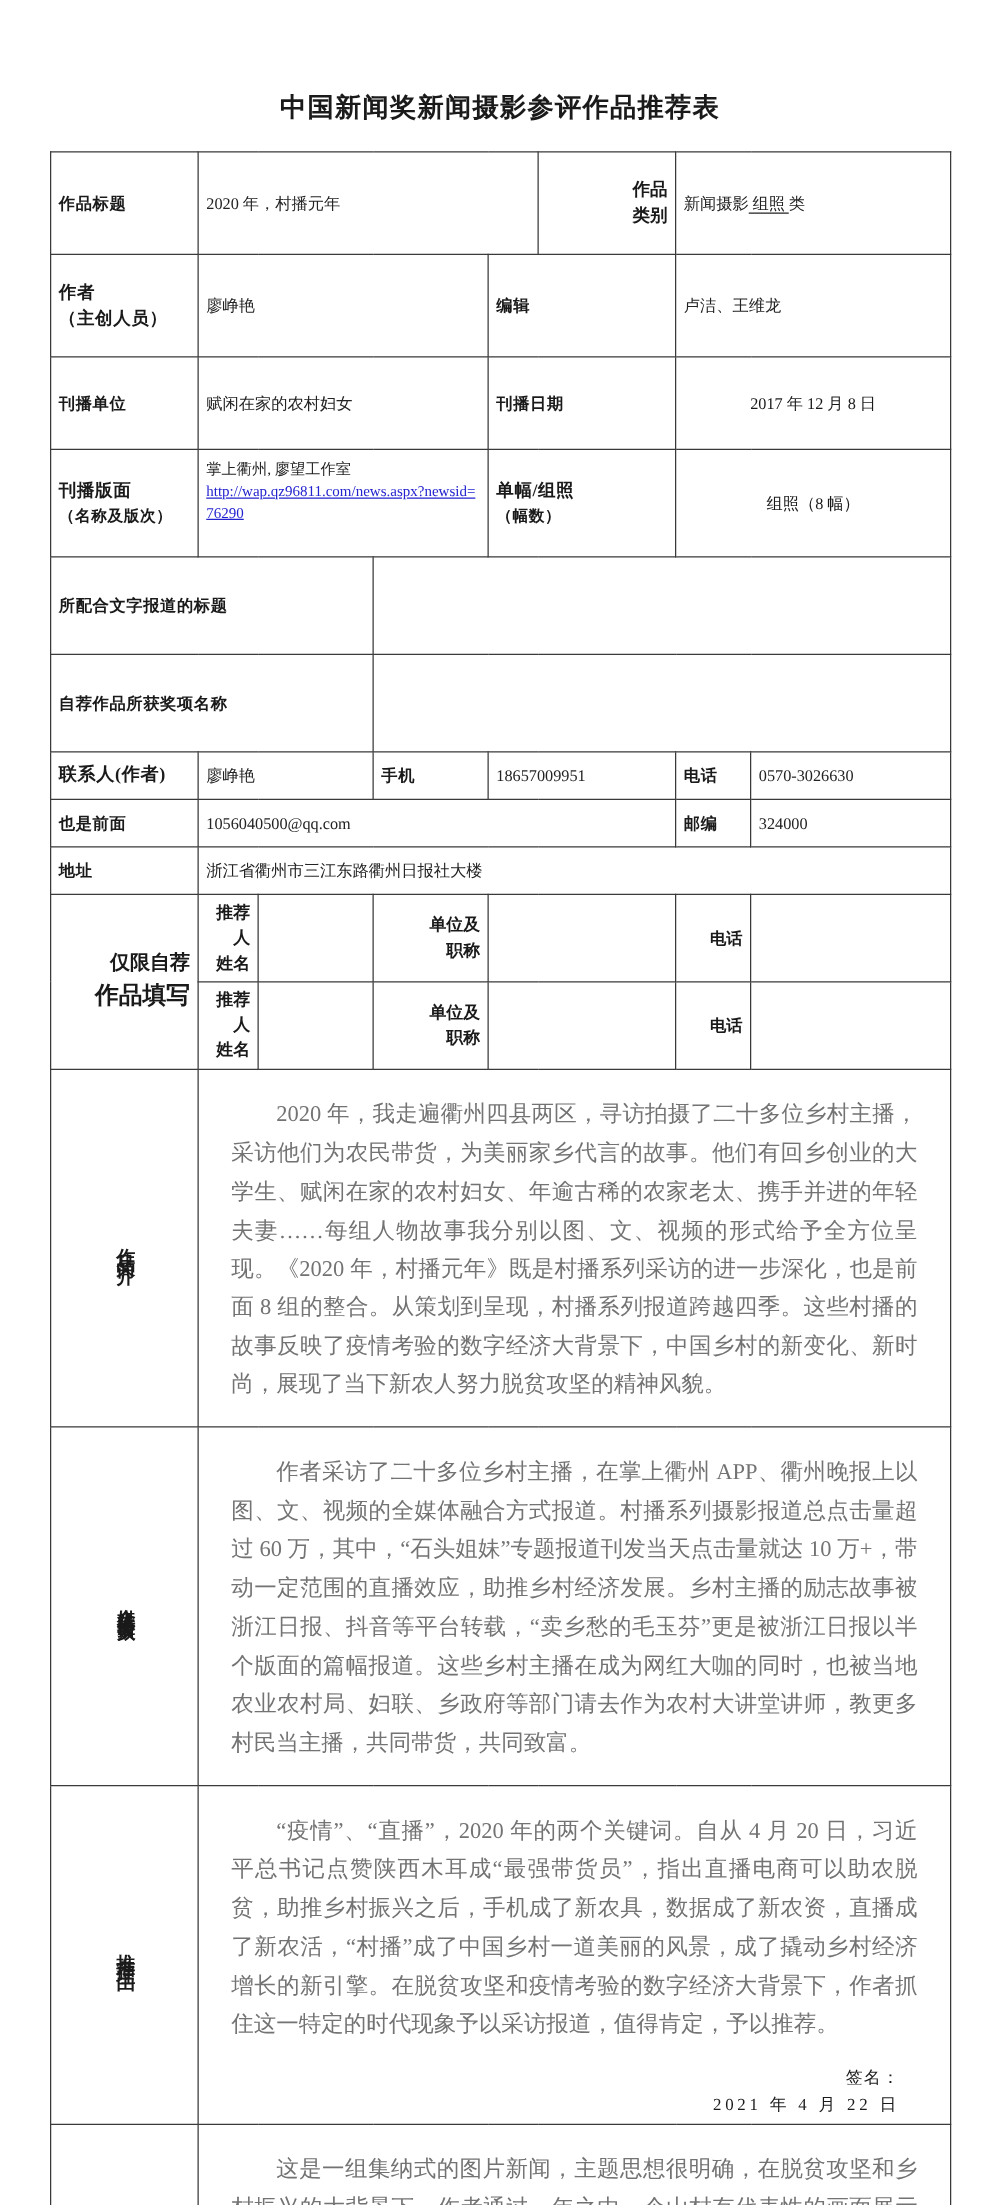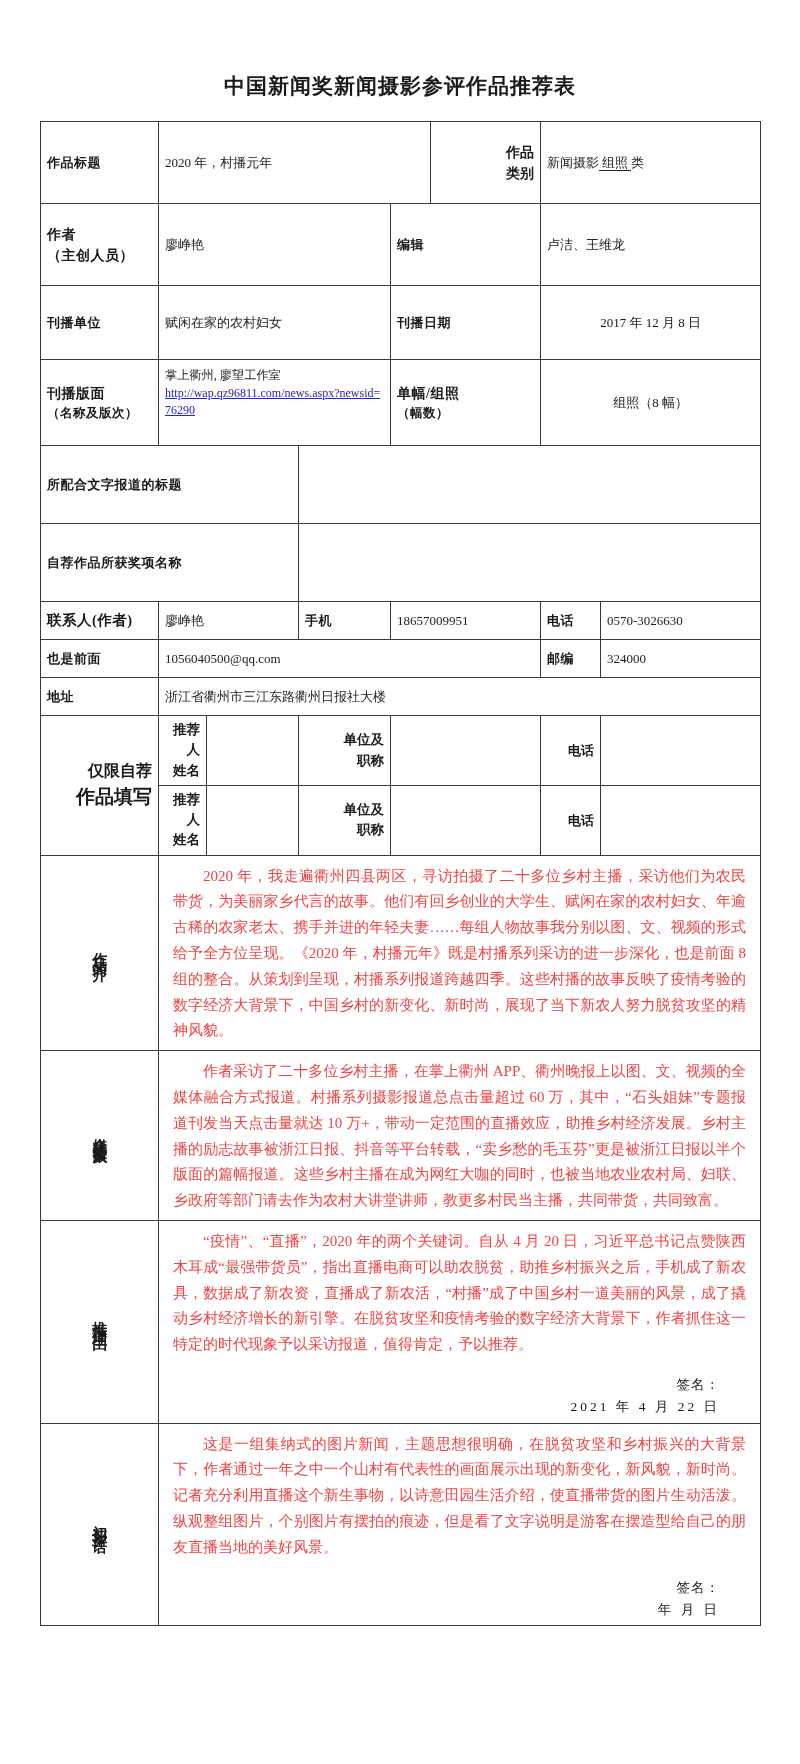--- a/index.html
+++ b/index.html
@@ -90,28 +90,28 @@
     letter-spacing: 2px;
     line-height: 1.05;
     white-space: nowrap;
   }
   td.vcell {
     text-align: center;
     vertical-align: middle;
     padding: 6px 2px;
   }
   .body-text {
-    font-size: 15px;
+    font-size: 18px;
     line-height: 1.72;
     text-align: justify;
     text-justify: inter-ideograph;
     text-indent: 2em;
-    margin: 0;
+    margin: 12px;
     padding: 4px 8px 2px 8px;
-    color: #ef4444;
+    color: #737373;
   }
   td.body-cell {
     vertical-align: top;
     padding: 10px 4px 10px 4px;
   }
   .sign-block {
     margin-top: 14px;
     padding-right: 34px;
     font-size: 13.5px;
     line-height: 1.65;

